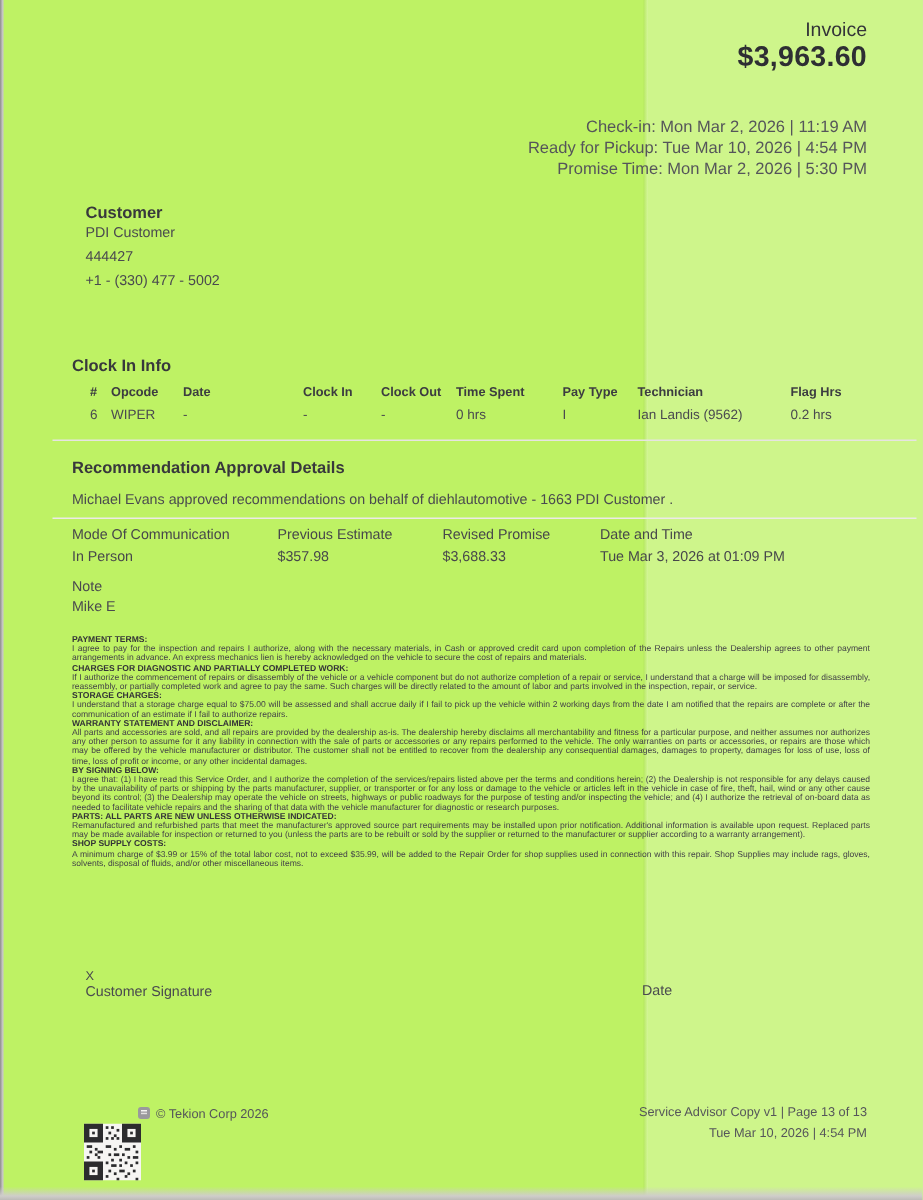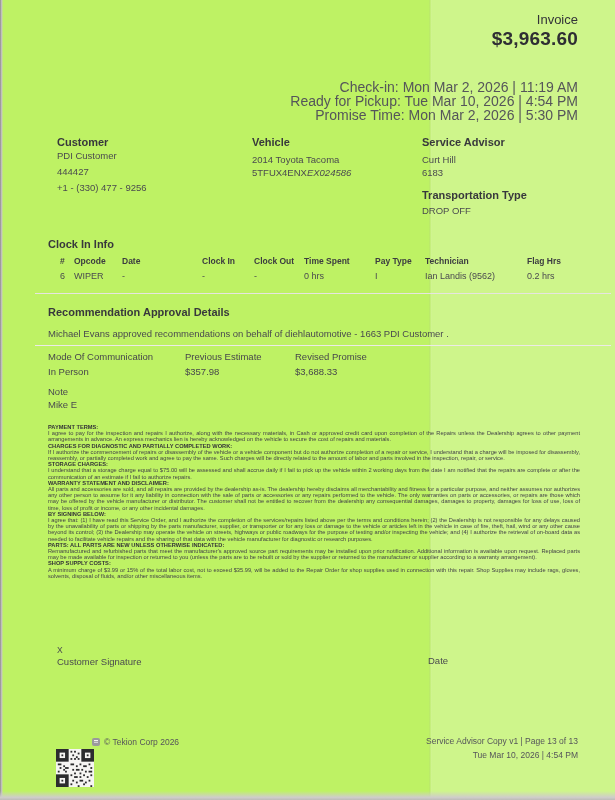--- a/index.html
+++ b/index.html
@@ -26,21 +26,21 @@
     background:rgba(255,255,255,0.25); }
 
   .abs { position:absolute; }
   .r { text-align:right; }
 
   
   .invoice-label { top:12px; right:37px; font-size:13px; font-weight:500; color:#333338; }
   .invoice-amount { top:28px; right:37px; font-size:19px; font-weight:700; color:#2e2e33; letter-spacing:.2px; }
   .rotag { top:60px; right:37px; font-size:13px; font-weight:700; color:#333338; }
   .rotag .gap { display:inline-block; width:16px; }
-  .hdr-meta { right:37px; font-size:14px; color:#55555a; }
+  .hdr-meta { right:37px; font-size:11px; color:#55555a; }
 
   
   .col-title { font-size:11px; font-weight:700; color:#38383c; }
   .info-line { font-size:9.5px; color:#4a4a4f; }
 
   
   .sec-title { font-size:11px; font-weight:700; color:#38383c; }
 
   .divider { position:absolute; left:35px; right:4px; height:1px; background:#e6e4e1; }
 
@@ -83,38 +83,24 @@
   <div class="abs invoice-label r" style="top: 12px;">Invoice</div>
   <div class="abs invoice-amount r" style="top: 28px;">$3,963.60</div>
   <div class="abs hdr-meta r" style="top:79px;">Check-in: Mon Mar 2, 2026 | 11:19 AM</div>
   <div class="abs hdr-meta r" style="top:93px;">Ready for Pickup: Tue Mar 10, 2026 | 4:54 PM</div>
   <div class="abs hdr-meta r" style="top:107px;">Promise Time: Mon Mar 2, 2026 | 5:30 PM</div>
 
   <div class="abs" style="left:57px; top:136px; width:185px;">
     <div class="col-title">Customer</div>
     <div class="info-line" style="margin-top:2px;">PDI Customer</div>
     <div class="info-line" style="margin-top:5px;">444427</div>
-    <div class="info-line" style="margin-top:5px;">+1 - (330) 477 - 9256</div>
-  </div>
-
-  <div class="abs" style="left:252px; top:136px; width:160px;">
-    <div class="col-title">Vehicle</div>
-    <div class="info-line" style="margin-top:6px;">2014 Toyota Tacoma</div>
-    <div class="info-line" style="margin-top:2px;">
-      <span>5TFUX4ENX</span><span style="font-style:italic;">EX024586</span>
-    </div>
-  </div>
-
-  <div class="abs" style="left:422px; top:136px; width:160px;">
-    <div class="col-title">Service Advisor</div>
-    <div class="info-line" style="margin-top:6px;">Curt Hill</div>
-    <div class="info-line" style="margin-top:2px;">6183</div>
-    <div class="col-title" style="margin-top:11px;">Transportation Type</div>
-    <div class="info-line" style="margin-top:4px;">DROP OFF</div>
-  </div>
+    <div class="info-line" style="margin-top:5px;">+1 - (330) 477 - 5002</div>
+  </div>
+
+
 
   <div class="abs sec-title" style="left:48px; top:238px;">Clock In Info</div>
   <div class="clock-grid" style="top:256px;">
     <div class="th">#</div>
     <div class="th">Opcode</div>
     <div class="th">Date</div>
     <div class="th">Clock In</div>
     <div class="th">Clock Out</div>
     <div class="th">Time Spent</div>
     <div class="th">Pay Type</div>
@@ -143,20 +129,24 @@
       <div class="rec-label">Mode Of Communication</div>
       <div class="rec-value">In Person</div>
     </div>
     <div class="rec-col" style="left:137px;">
       <div class="rec-label">Previous Estimate</div>
       <div class="rec-value">$357.98</div>
     </div>
     <div class="rec-col" style="left:247px;">
       <div class="rec-label">Revised Promise</div>
       <div class="rec-value">$3,688.33</div>
+    </div>
+    <div class="rec-col" style="left:352px;">
+      <div class="rec-label">Date and Time</div>
+      <div class="rec-value">Tue Mar 3, 2026 at 01:09 PM</div>
     </div>
   </div>
 
   <div class="abs info-line" style="left:48px; top:386px;">Note</div>
   <div class="abs info-line" style="left:48px; top:399px;">Mike E</div>
 
   <div class="terms">
     <div>
       <div class="term-head">PAYMENT TERMS:</div>
       <div class="term-body">I agree to pay for the inspection and repairs I authorize, along with the necessary materials, in Cash or approved credit card upon completion of the Repairs unless the Dealership agrees to other payment arrangements in advance. An express mechanics lien is hereby acknowledged on the vehicle to secure the cost of repairs and materials.</div>

